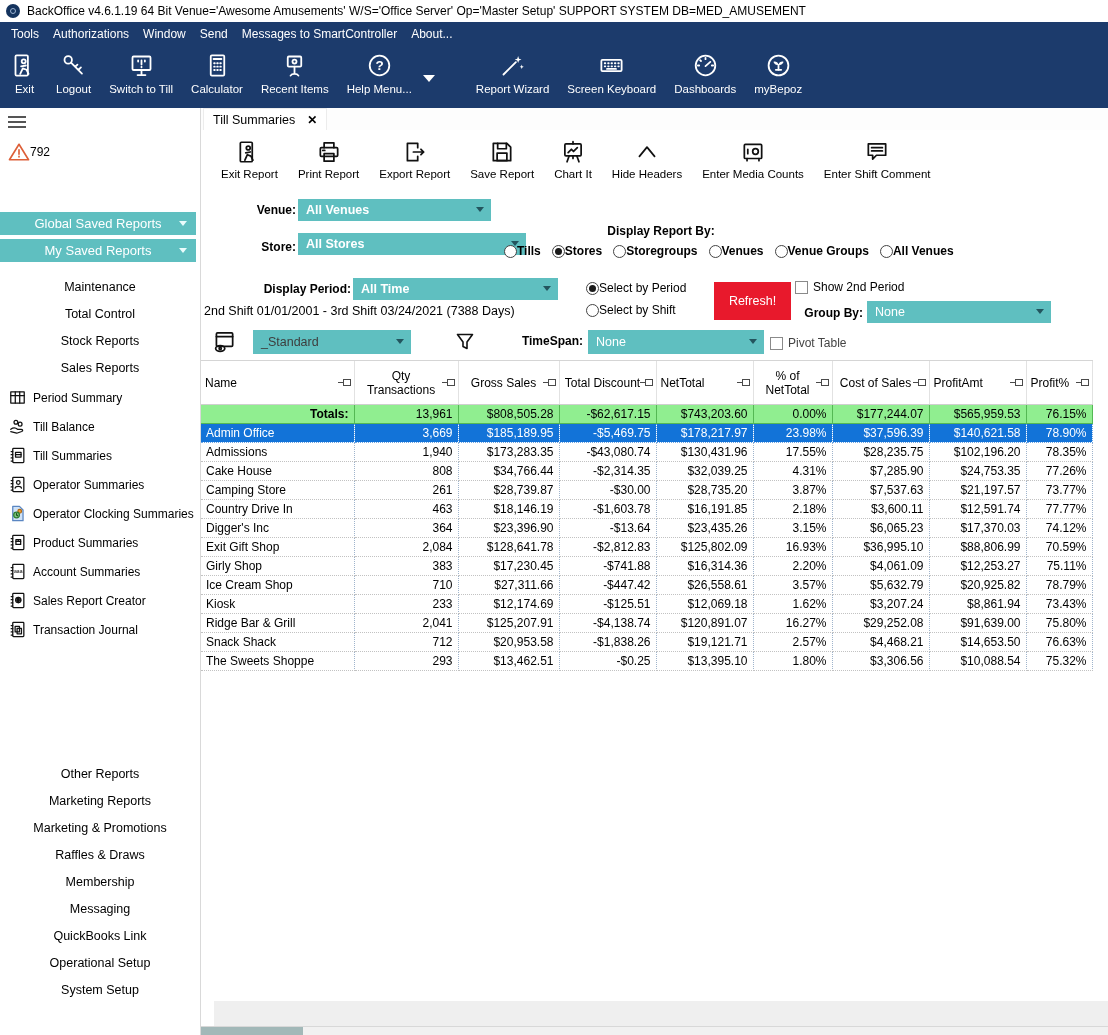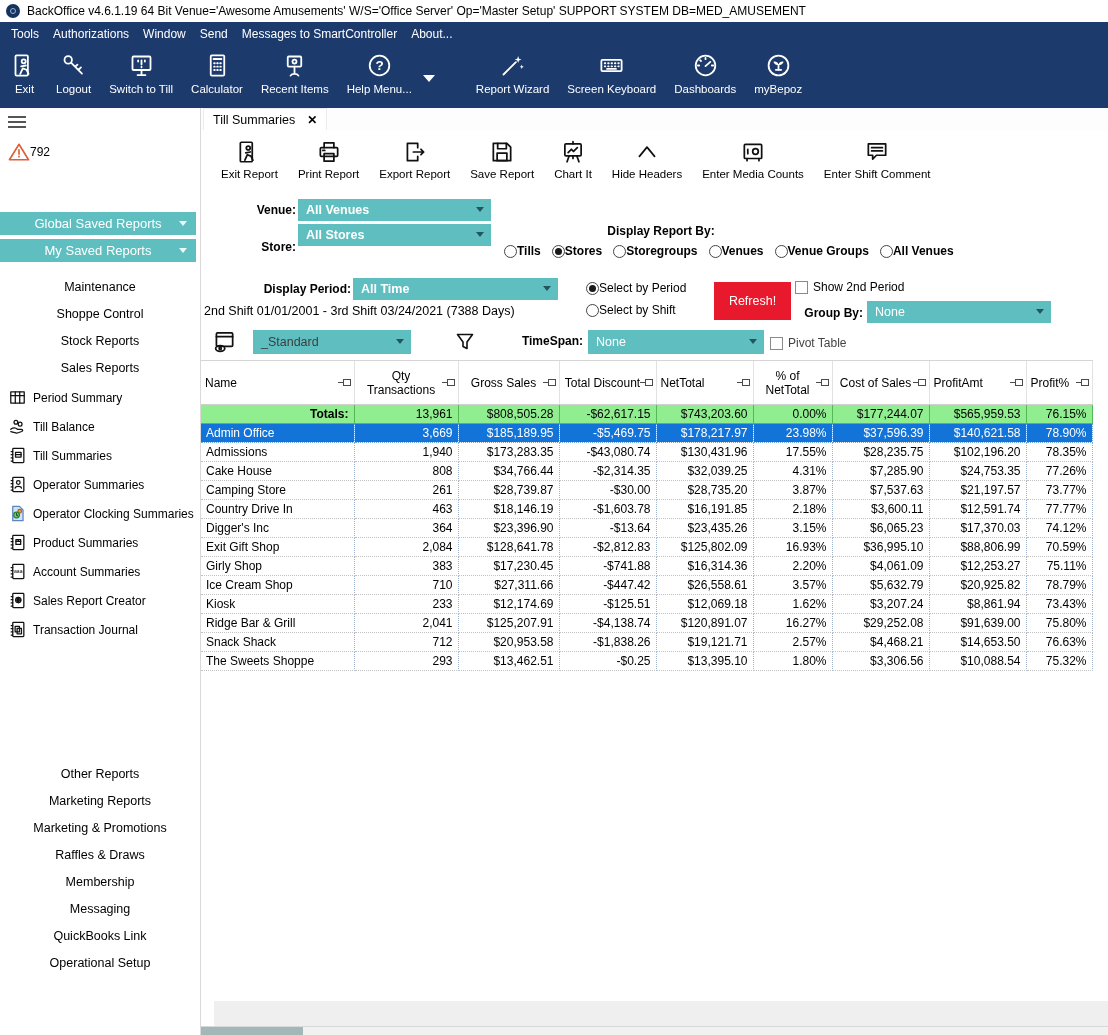--- a/index.html
+++ b/index.html
@@ -223,21 +223,21 @@
           <span>Global Saved Reports</span>
           <span class="caret"></span>
         </div>
         <div class="saved-btn">
           <span>My Saved Reports</span>
           <span class="caret"></span>
         </div>
       </div>
     <div class="side-links" id="top-links">
         <div class="side-link">Maintenance</div>
-        <div class="side-link">Shoppe Control</div>
+        <div class="side-link">Total Control</div>
         <div class="side-link">Stock Reports</div>
         <div class="side-link">Sales Reports</div>
       </div>
     <div class="report-items" id="report-items">
         <div class="report-item">
           <span>
             <svg viewBox="0 0 24 24">
               <rect x="3.5" y="5" width="17" height="14"></rect>
               <path d="M3.5 9.5h17M9.2 5v14M14.8 5v14"></path>
             </svg>
@@ -333,20 +333,21 @@
       </div>
     <div class="side-links bottom" id="bottom-links">
         <div class="side-link">Other Reports</div>
         <div class="side-link">Marketing Reports</div>
         <div class="side-link">Marketing &amp; Promotions</div>
         <div class="side-link">Raffles &amp; Draws</div>
         <div class="side-link">Membership</div>
         <div class="side-link">Messaging</div>
         <div class="side-link">QuickBooks Link</div>
         <div class="side-link">Operational Setup</div>
+        <div class="side-link">System Setup</div>
       </div>
   </div>
 
   <div class="content">
     <div class="tabstrip">
       <div class="tab">
         <span>Till Summaries</span>
         <span class="tab-close">✕</span>
       </div>
     </div>
@@ -430,21 +431,21 @@
           <span class="rtb-label">Enter Shift Comment</span>
         </div>
       </div>
 
     <div class="flabel" style="left:0;top:95px;width:95px;text-align:right">Venue:</div>
     <div class="dd" style="left:97px;top:91px;width:193px">
       <span>All Venues</span>
         <span class="caret"></span>
     </div>
     <div class="flabel" style="left:0;top:132px;width:95px;text-align:right">Store:</div>
-    <div class="dd" style="left:97px;top:116px;width:193px">
+    <div class="dd" style="left:97px;top:125px;width:228px">
       <span>All Stores</span>
         <span class="caret"></span>
     </div>
 
     <div class="flabel" style="left:375px;top:116px;width:170px;text-align:center">Display Report By:</div>
     <div class="radio-group" style="left:303px;top:136px" id="drb-radios">
         <div class="radio-opt">
           <span class="radio"></span>
           <span>Tills</span>
         </div>

